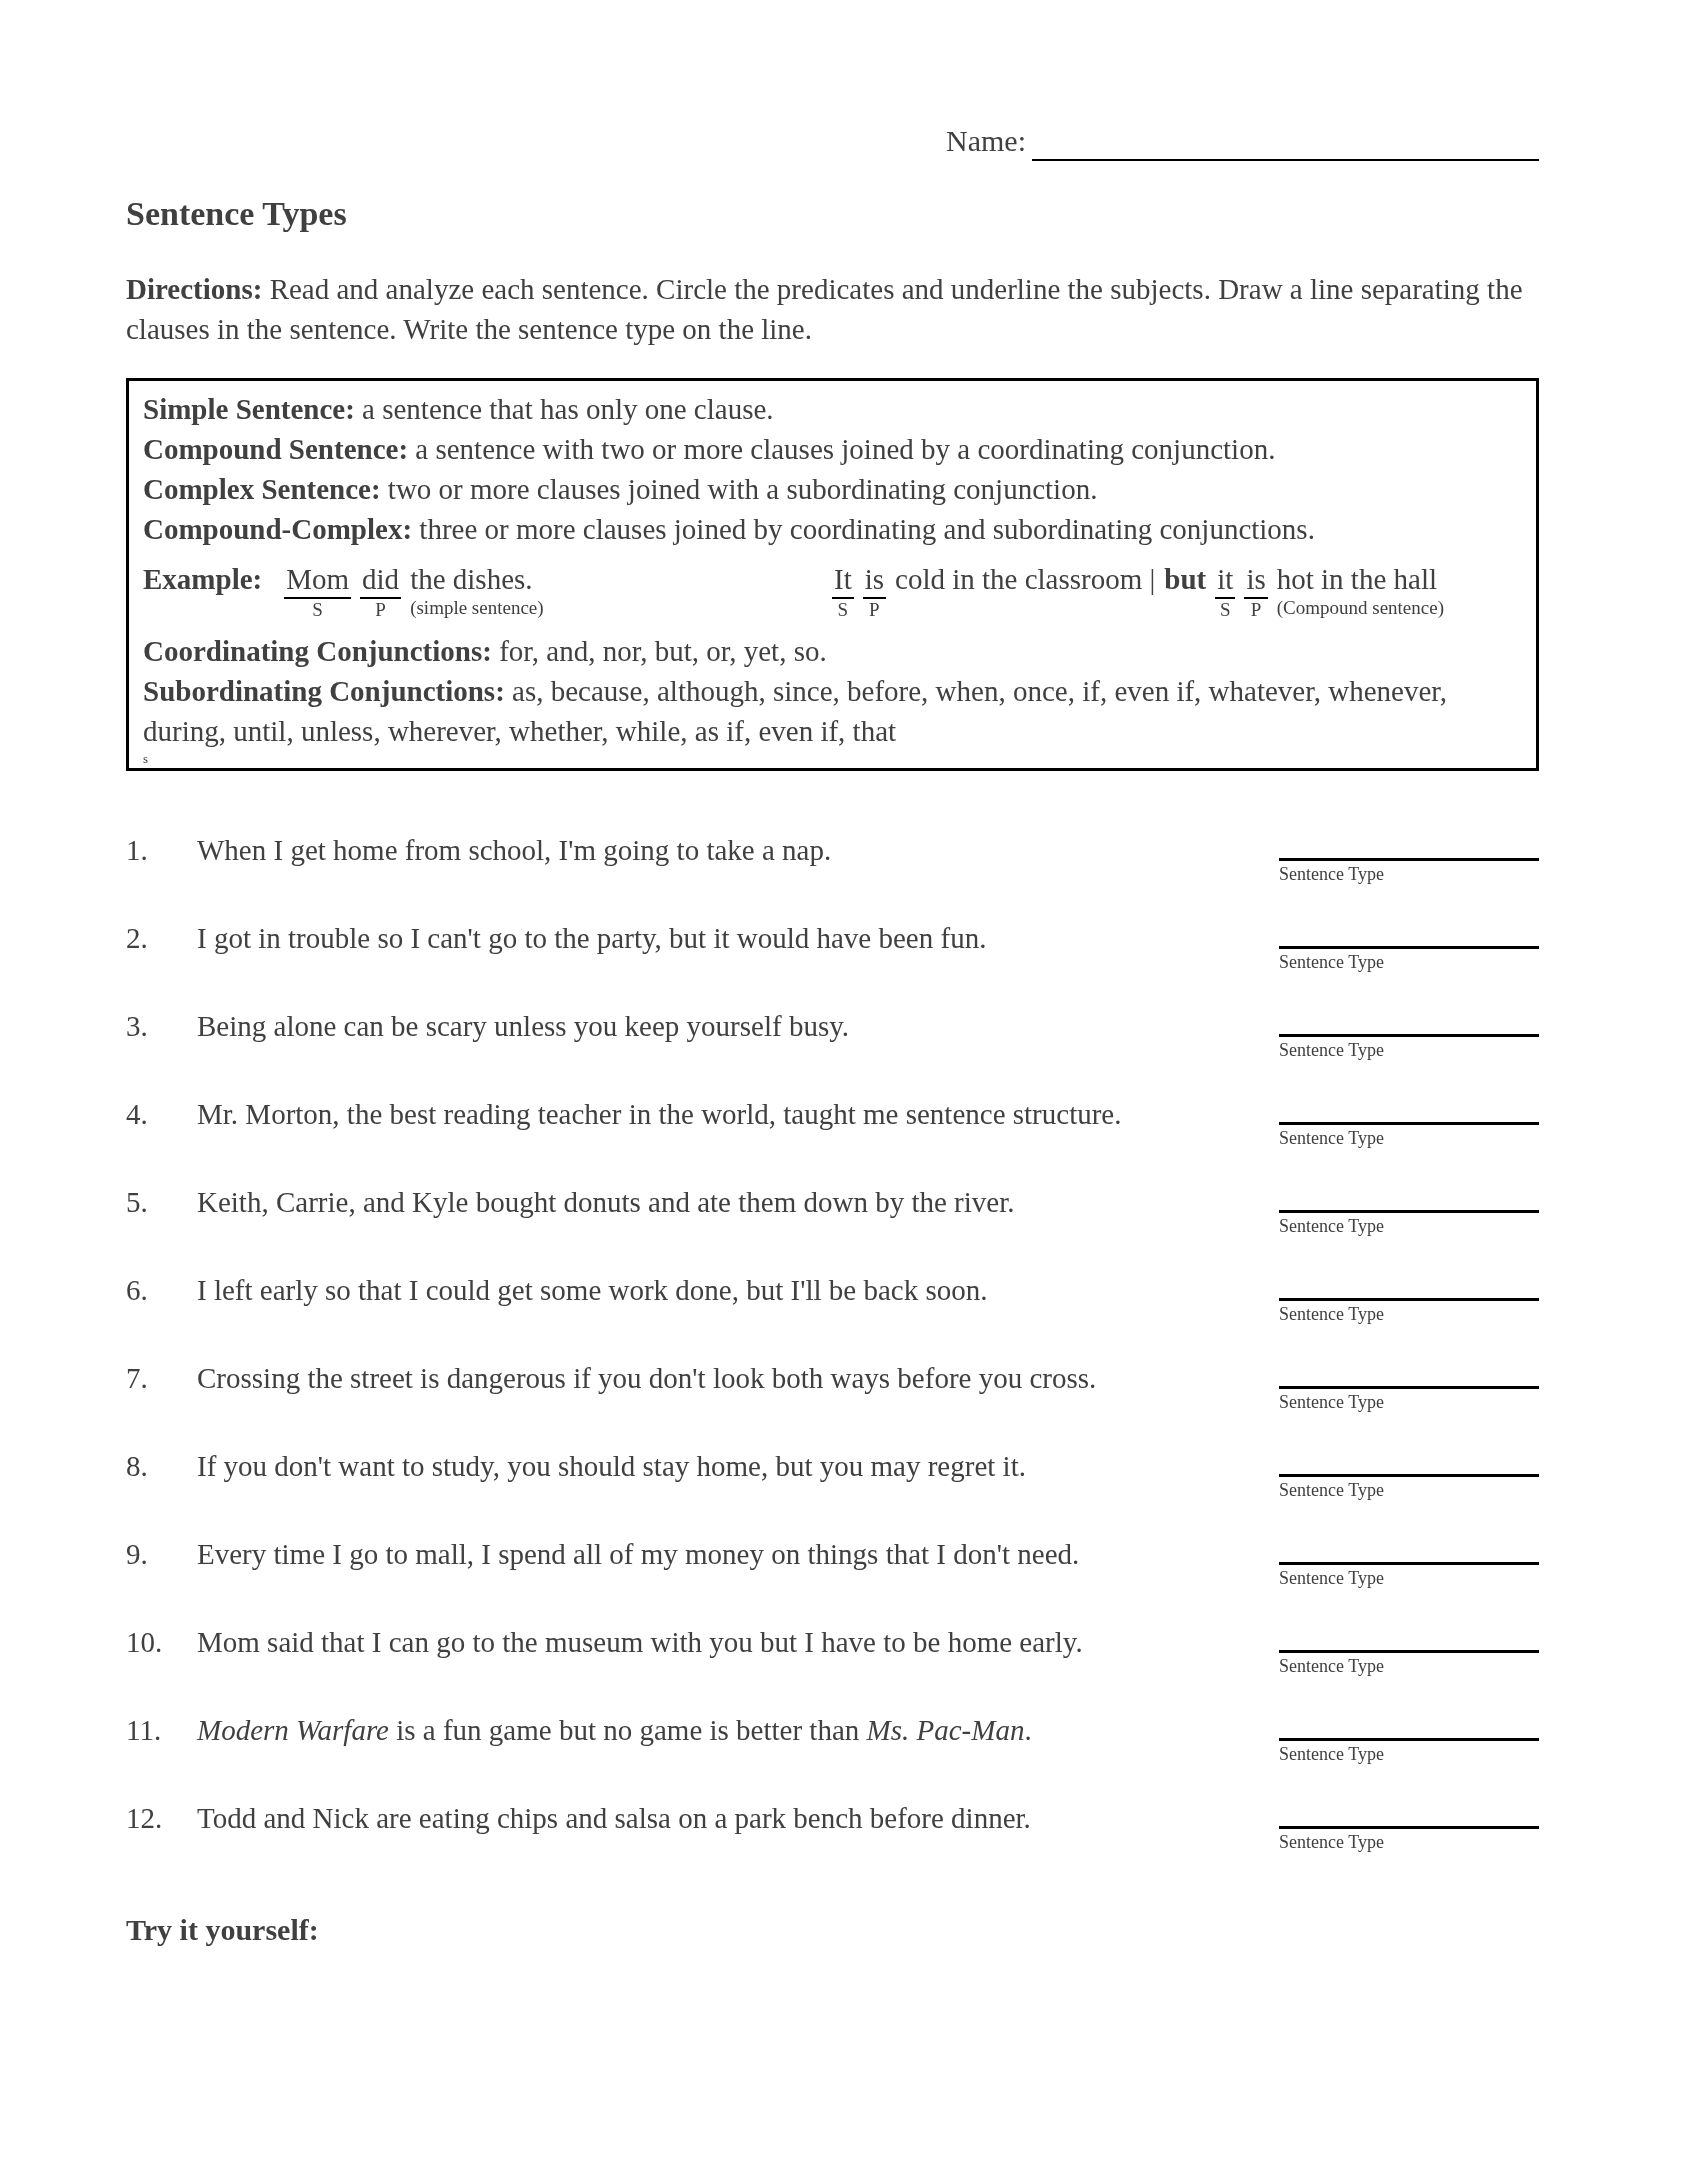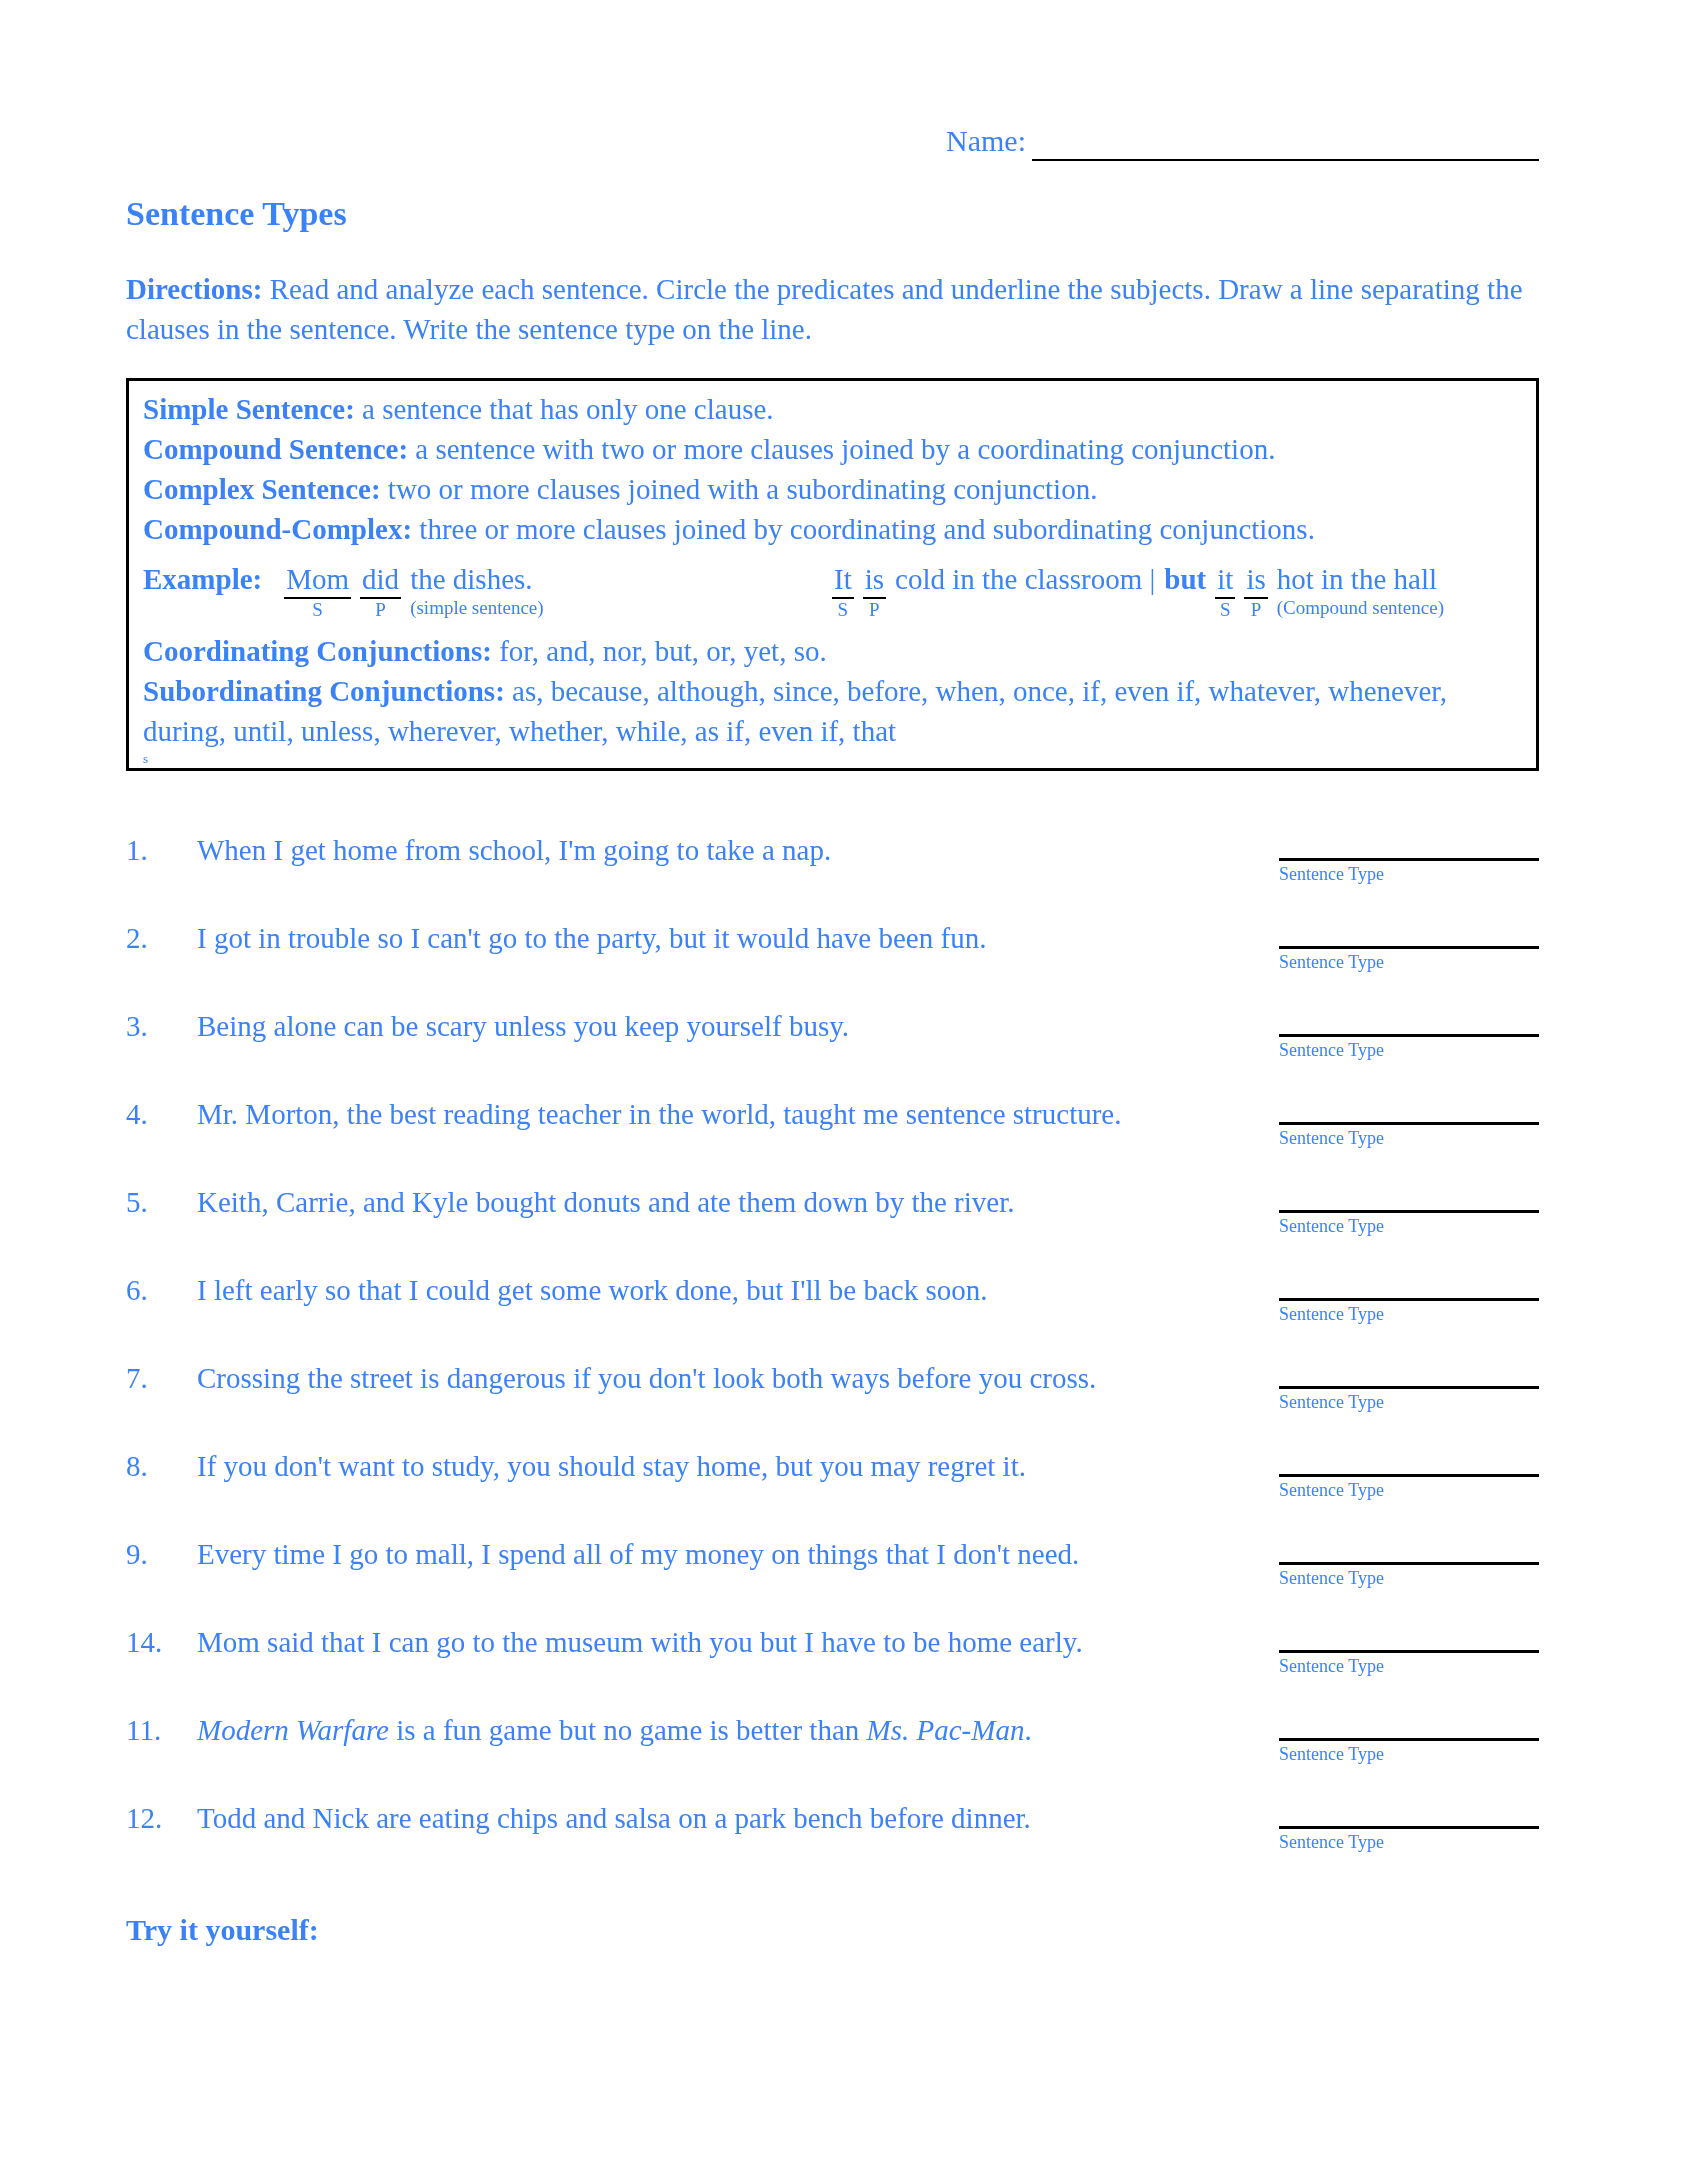--- a/index.html
+++ b/index.html
@@ -1,20 +1,20 @@
 <!DOCTYPE html>
 <html><head>
 <meta charset="utf-8">
 <style>
   html,body{margin:0;padding:0;background:#fff;}
   .page{
     position:relative;
     width:1683px;height:2178px;
     box-sizing:border-box;
-    background:#fff;color:#3b82f6;
+    background:#fff;color:#404040;
     font-family:"Liberation Serif","DejaVu Serif",serif;
     font-size:29px;line-height:40px;
     padding:121px 144px 0 126px;
     overflow:hidden;
   }
   .bold{font-weight:bold;}
   .italic{font-style:italic;}
 
   
   .name-row{display:flex;margin-left:820px;height:40px;font-size:30px;}
@@ -216,21 +216,21 @@
   <div class="item">
     <span class="item-num">9.</span>
     <span class="item-text"><span>Every time I go to mall, I spend all of my money on things that I don't need.</span></span>
     <span class="answer">
       <span class="line" style="display:block"></span>
       <span class="label" style="display:block">Sentence Type</span>
     </span>
   </div>
 
   <div class="item">
-    <span class="item-num">14.</span>
+    <span class="item-num">10.</span>
     <span class="item-text"><span>Mom said that I can go to the museum with you but I have to be home early.</span></span>
     <span class="answer">
       <span class="line" style="display:block"></span>
       <span class="label" style="display:block">Sentence Type</span>
     </span>
   </div>
 
   <div class="item">
     <span class="item-num">11.</span>
     <span class="item-text"><span class="italic">Modern Warfare</span><span> is a fun game but no game is better than </span><span class="italic">Ms. Pac-Man</span><span>.</span></span>

